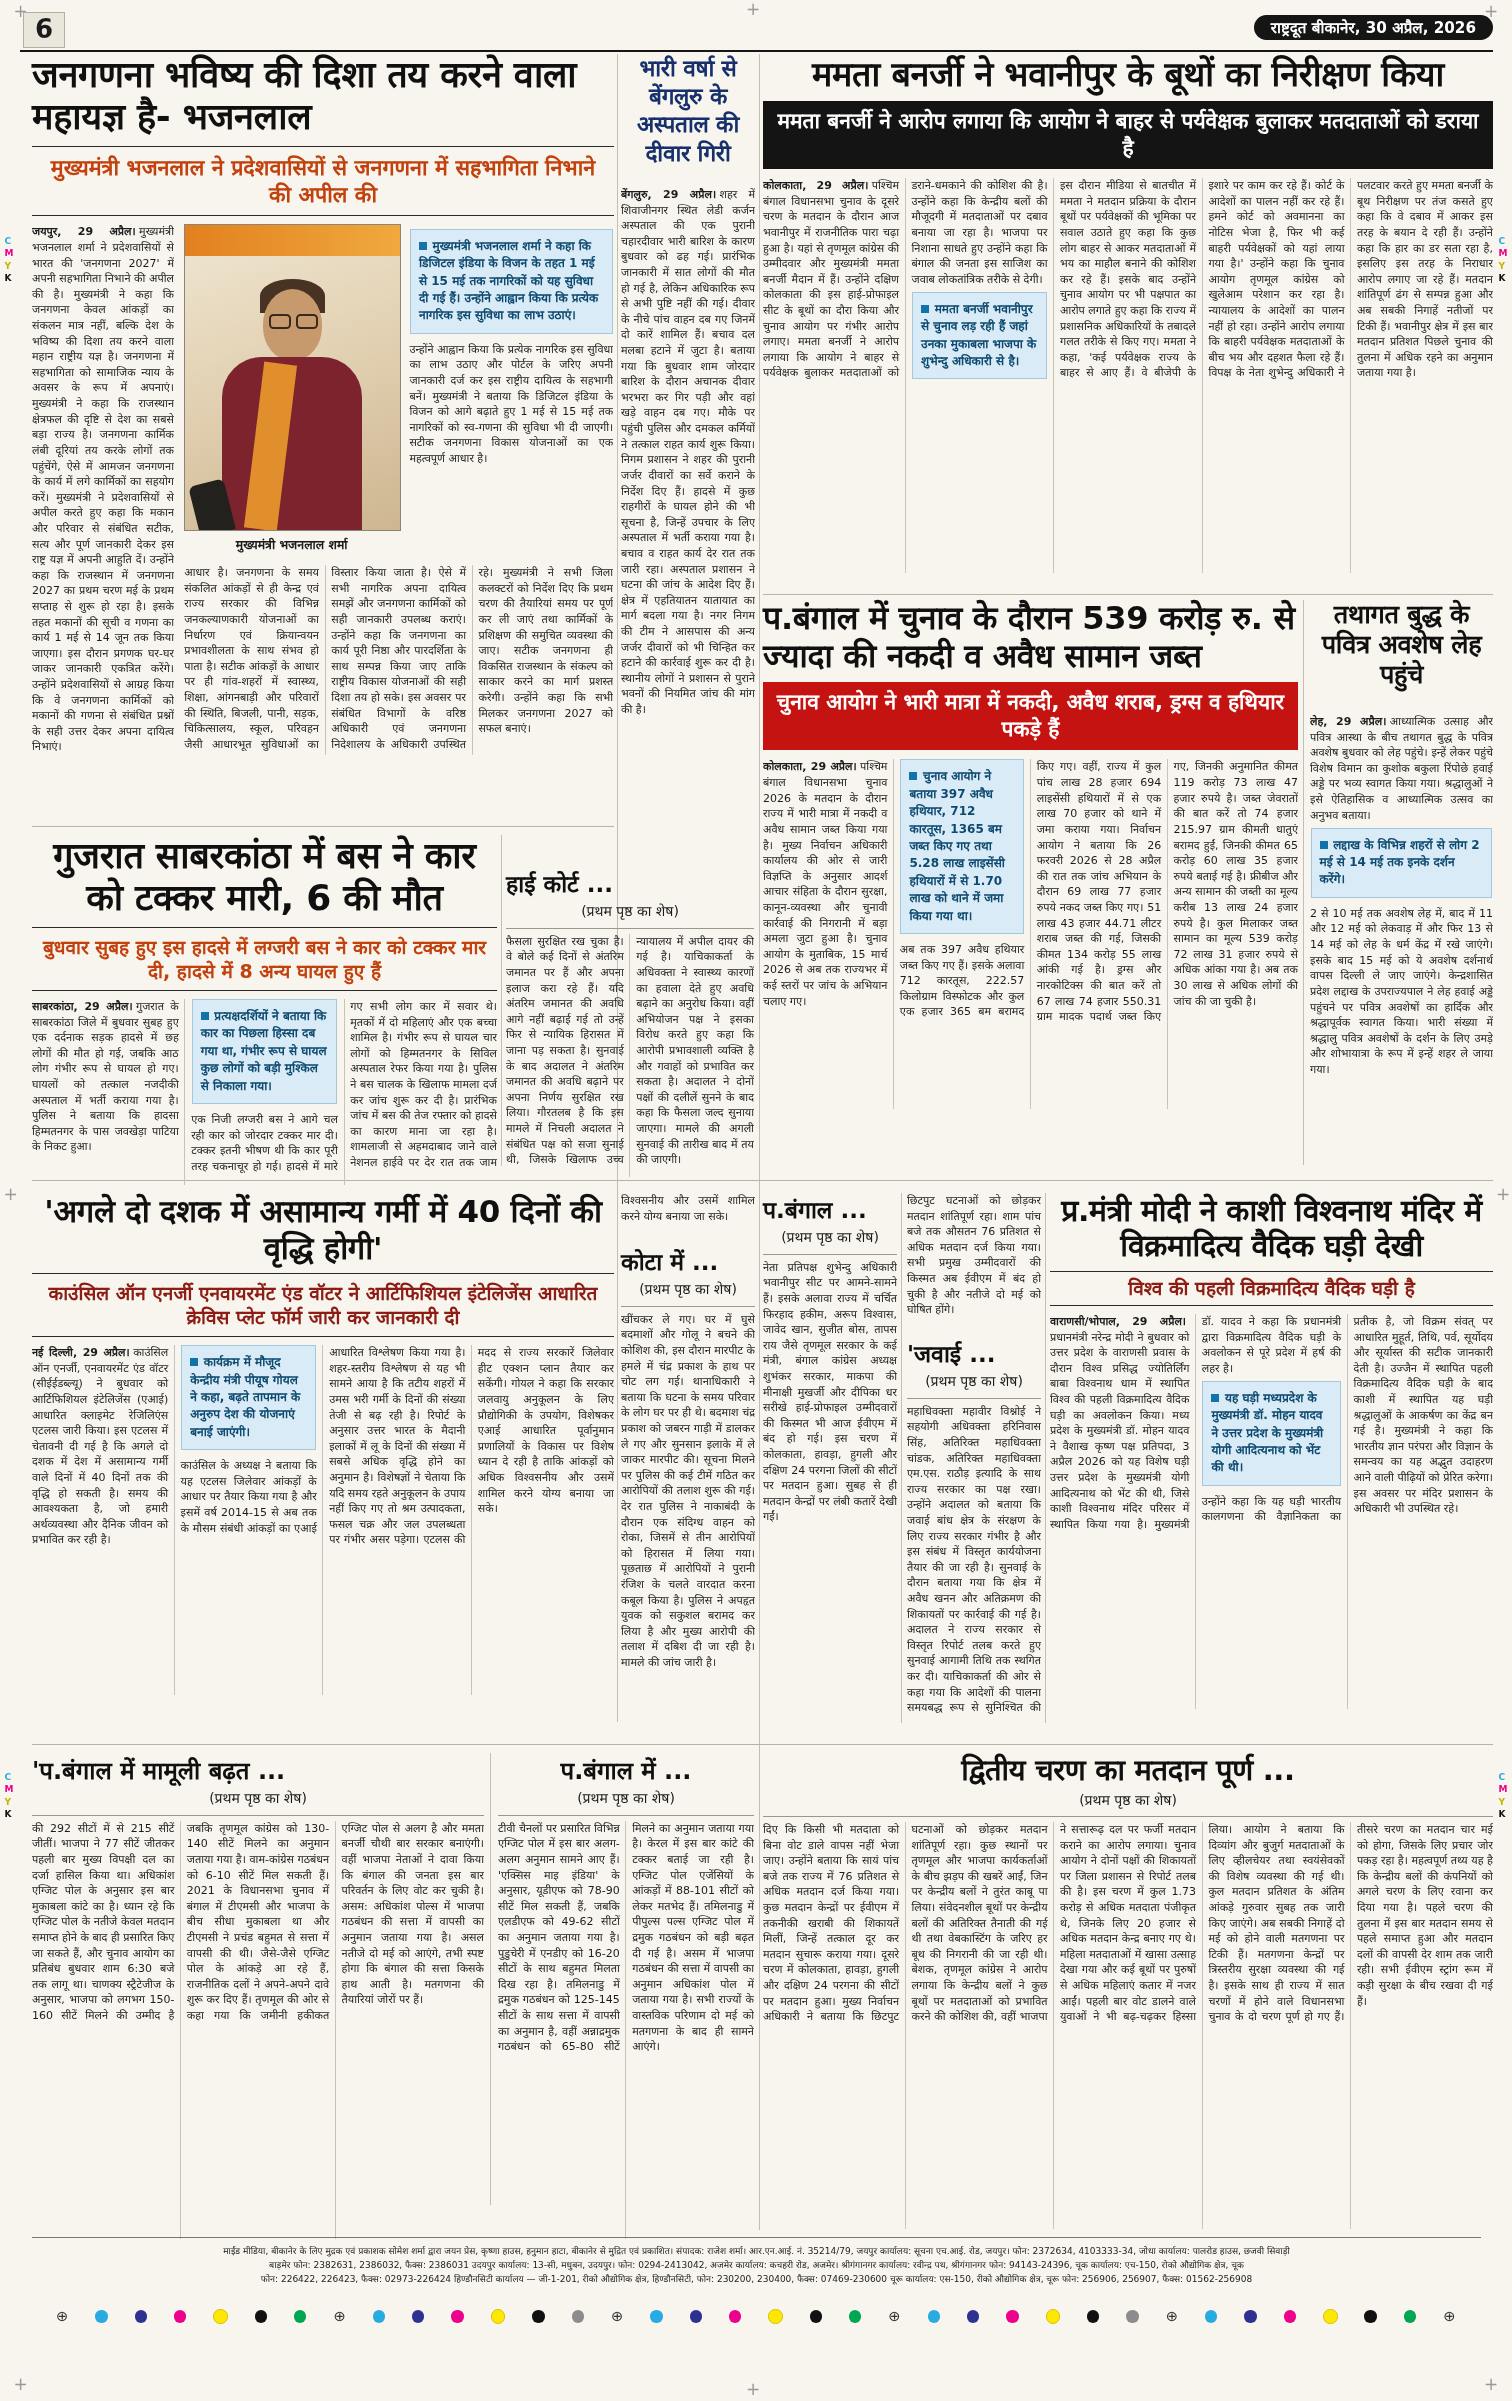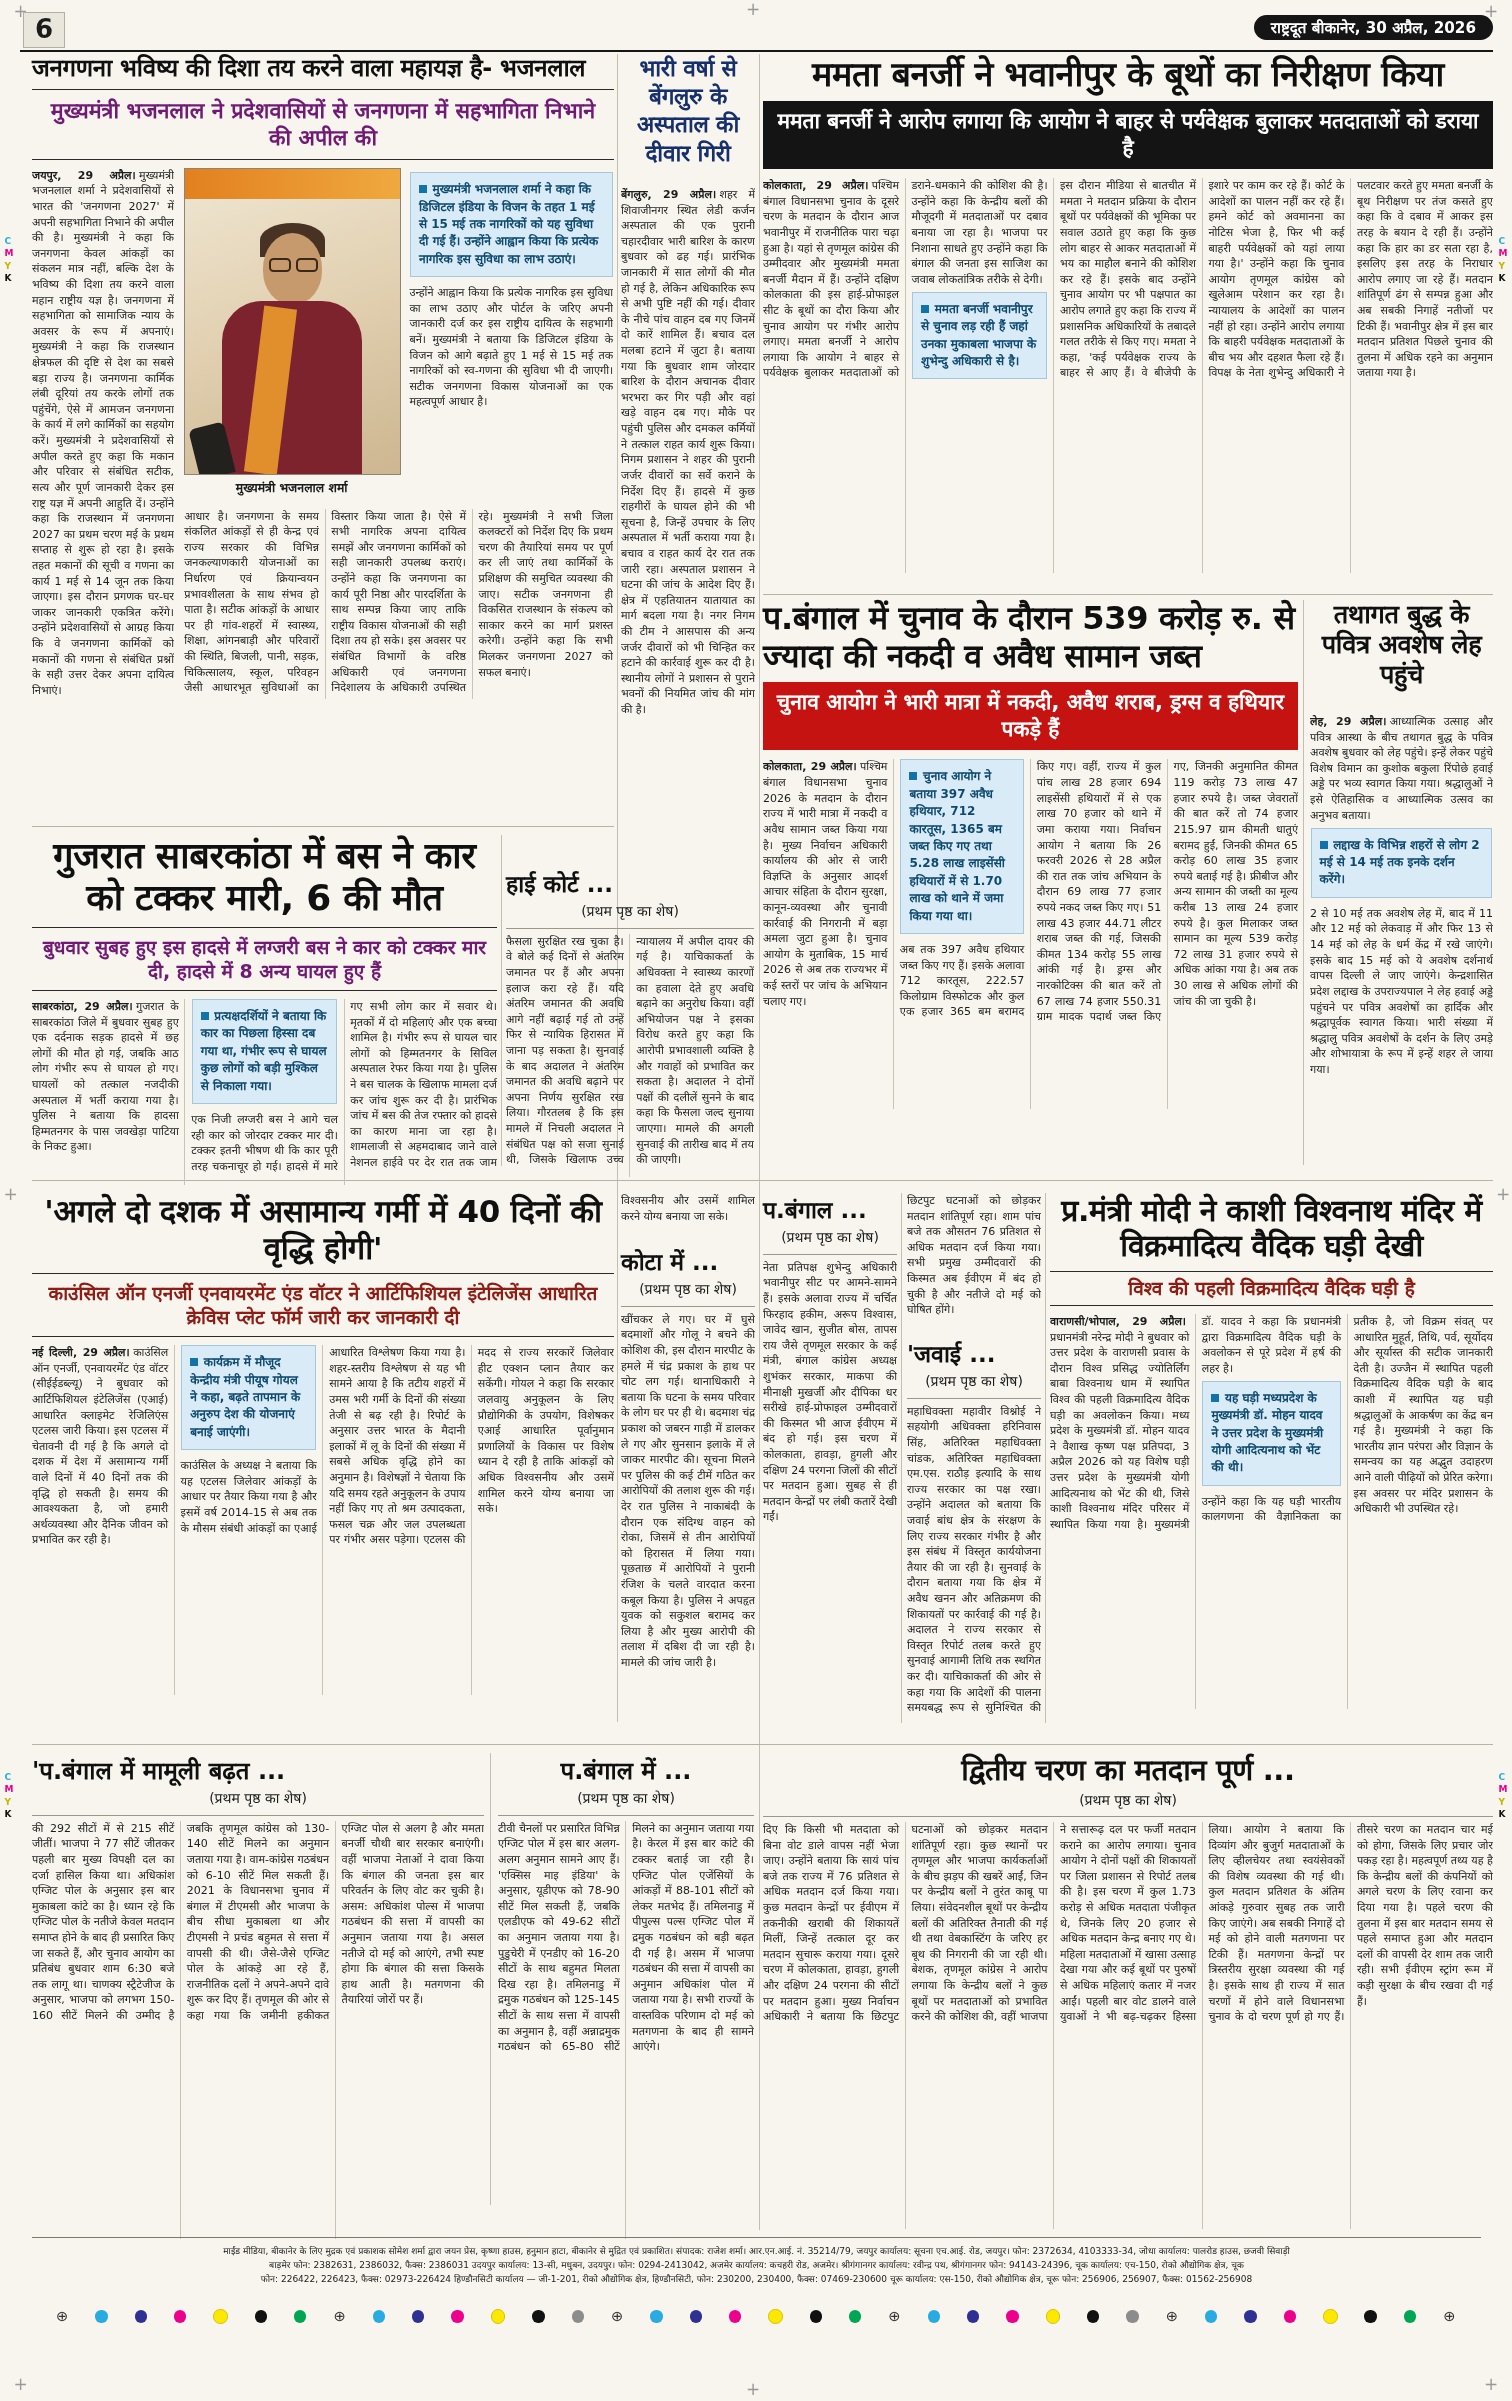--- a/index.html
+++ b/index.html
@@ -1,31 +1,31 @@
 <!DOCTYPE html>
 <html style="font-size:9px"><head>
 <meta charset="utf-8">
 <style>
   html,body{margin:0;padding:0}
   body{width:1512px;height:2401px;background:#f7f5ee;font-family:"DejaVu Sans",sans-serif;color:#1b1b1b;position:relative;overflow:hidden}
   .page{position:absolute;inset:0;overflow:hidden}
   .art{position:absolute}
   .hl{font-weight:bold;color:#101010;line-height:1.18;letter-spacing:-0.3px}
-  .h-census{font-size:24px}
+  .h-census{font-size:36px}
   .h-mamata{font-size:34px;text-align:center}
   .h-seizure{font-size:32px}
   .h-wall{font-size:22.6px;color:#17306c;text-align:center;line-height:1.25}
   .h-buddha{font-size:25.4px;text-align:center}
   .h-bus{font-size:36px;text-align:center}
   .h-heat{font-size:31px;text-align:center}
   .h-modi{font-size:30px;text-align:center}
   .h-cont{font-size:23px}
   .h-phase{font-size:29px;text-align:center}
   .deck{font-size:21.5px;font-weight:bold;text-align:center;padding:6.8px 4.5px;border-top:1.7px solid #2a2a2a;border-bottom:1.7px solid #2a2a2a;line-height:1.28;margin:6.8px 0 8px}
-  .deck-navy{color:#701a75}
+  .deck-navy{color:#c2410c}
   .deck-maroon{color:#8d1d14}
   .deck-sm{font-size:19px}
   .bar{font-size:21px;font-weight:bold;text-align:center;color:#fff;padding:6.8px 6.8px;line-height:1.3;margin:6.8px 0 9px}
   .bar-black{background:#141414}
   .bar-red{background:#c41310}
   .bt{font-size:11px;line-height:1.42;text-align:justify;color:#1c1c1c}
   .dl{font-weight:bold;margin-right:3.4px}
   .cols{column-gap:12.4px;column-rule:0.6px solid #c7c3b7;overflow:hidden}
   .c2{column-count:2}.c3{column-count:3}.c4{column-count:4}.c5{column-count:5}
   .single{overflow:hidden}

